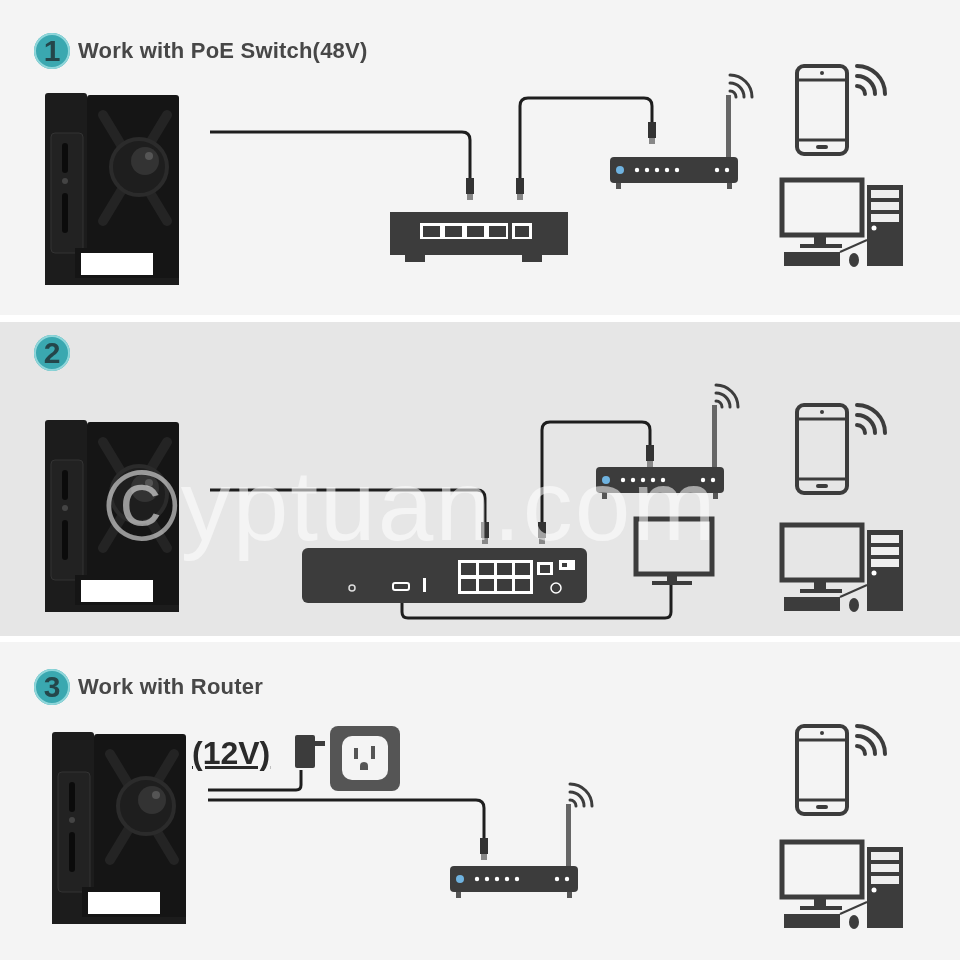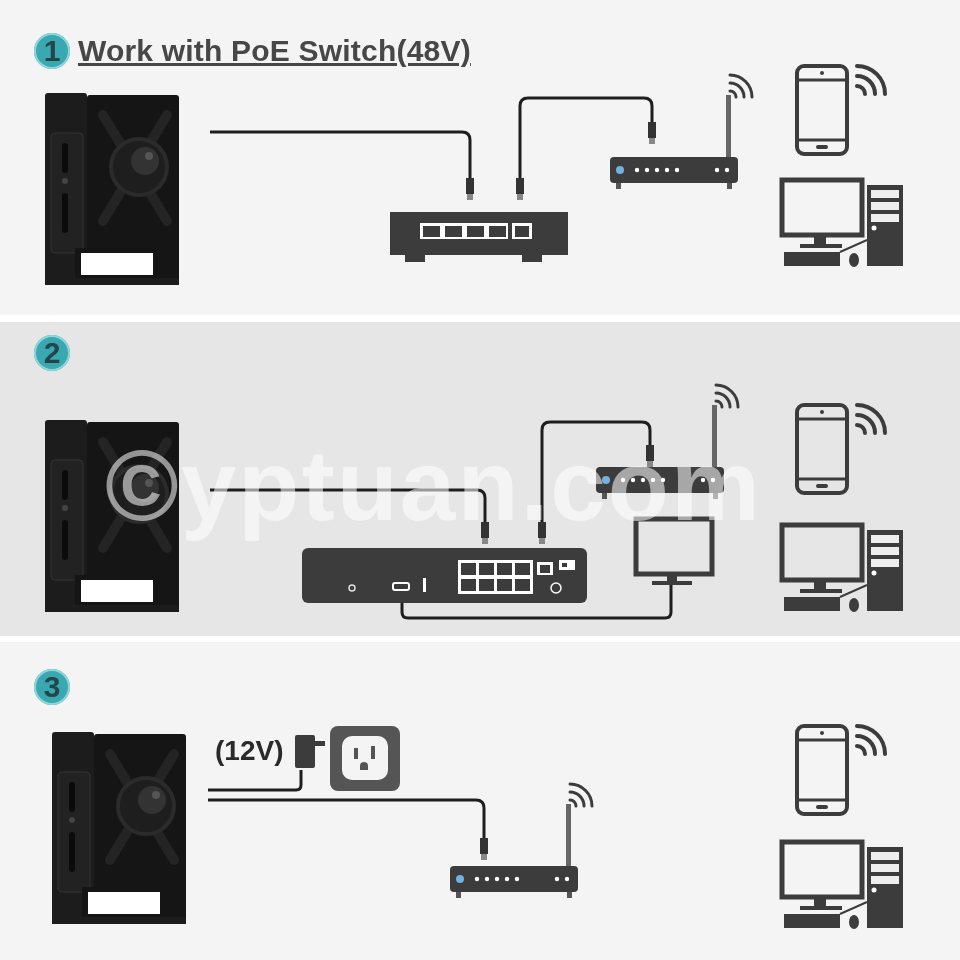--- a/index.html
+++ b/index.html
@@ -6,43 +6,44 @@
   body { width:960px; height:960px; position:relative; overflow:hidden; background:#ffffff;
          font-family:"Liberation Sans", sans-serif; }
   .section { position:absolute; left:0; width:960px; }
   #sec1 { top:0; height:315px; background:#f4f4f4; }
   #sec2 { top:322px; height:314px; background:#e6e6e6; }
   #sec3 { top:642px; height:318px; background:#f4f4f4; }
   .title { position:absolute; left:34px; display:flex; align-items:center; }
   .badge { width:36px; height:36px; border-radius:50%; background:#3aa8b0;
            box-shadow:0 0 0 2px #8fd6da inset; color:#24464a; font-weight:bold; font-size:30px;
            display:flex; align-items:center; justify-content:center; margin-right:8px; line-height:1; }
-  .title-text { font-size:30px; font-weight:bold; color:#474747; letter-spacing:0.2px;text-decoration:underline; }
+  .title-text { font-size:22px; font-weight:bold; color:#474747; letter-spacing:0.2px; }
   svg.layer { position:absolute; left:0; top:0; }
-  .watermark { position:absolute; left:105px; top:428px; font-size:100px; font-weight:bold;
+  .watermark { position:absolute; left:105px; top:448px; font-size:100px; font-weight:normal;
                color:rgba(255,255,255,0.55); letter-spacing:2px; white-space:nowrap; pointer-events:none; }
-  .v12 { position:absolute; left:215px; top:735px; font-size:28px; font-weight:bold; color:#2a2a2a; }
+  .v12 { position:absolute; left:192px; top:735px; font-size:32px; font-weight:bold; color:#2a2a2a;text-decoration:underline; }
 </style>
 </head>
 <body>
 
 <div id="sec1" class="section">
   <div class="title" style="top:33px">
     <span class="badge">1</span>
     <span class="title-text">Work with PoE Switch(48V)</span>
   </div>
 </div>
 <div id="sec2" class="section">
   <div class="title" style="top:13px">
     <span class="badge">2</span>
   </div>
 </div>
 <div id="sec3" class="section">
   <div class="title" style="top:27px">
     <span class="badge">3</span>
+    <span class="title-text">Work with Router</span>
   </div>
 </div>
 
 <svg class="layer" width="960" height="960" viewBox="0 0 960 960">
   <defs>
     <g id="camera">
       <rect x="0" y="0" width="42" height="192" rx="3" fill="#1c1c1c"></rect>
       <rect x="42" y="2" width="92" height="180" rx="3" fill="#151515"></rect>
       <rect x="6" y="40" width="32" height="120" rx="4" fill="#222" stroke="#333" stroke-width="1"></rect>
       <rect x="17" y="50" width="6" height="30" rx="3" fill="#0b0b0b"></rect>

